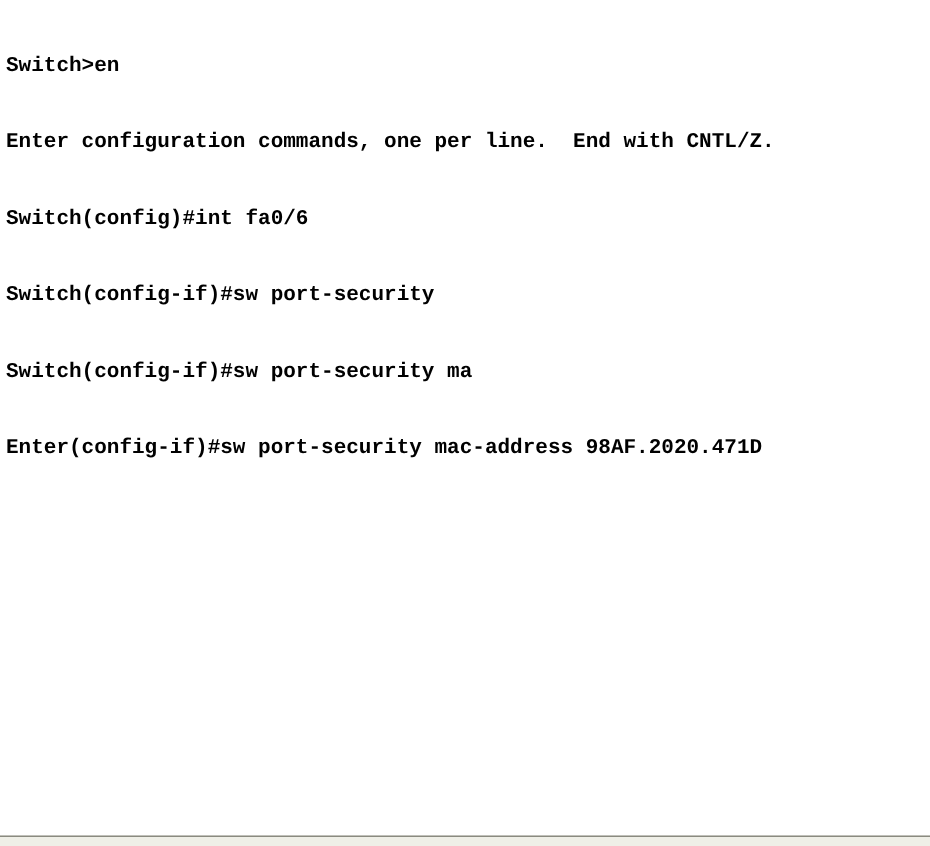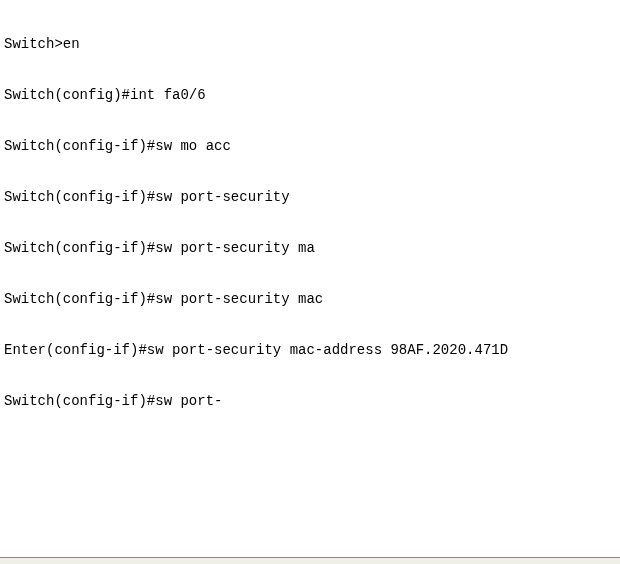--- a/index.html
+++ b/index.html
@@ -11,43 +11,41 @@
     font-family: "Courier New", Courier, monospace;
     font-size: 14px;
     line-height: 17px;
     color: #000000;
     overflow: hidden;
   }
   .terminal {
     padding: 2px 4px;
     white-space: pre;
   }
-  .line { display:block; }
+  .line { display:block;font-weight:bold; }
   .bottom-bar {
     position: absolute;
     left: 0;
     right: 0;
     bottom: 0;
     height: 6px;
     background: #efefe7;
     border-top: 1px solid #8a8a80;
   }
 </style>
 </head>
 <body>
 
 <div class="terminal">
   <span class="line">Switch&gt;en</span>
+  <span class="line">Enter configuration commands, one per line.  End with CNTL/Z.</span>
   <span class="line">Switch(config)#int fa0/6</span>
-  <span class="line">Switch(config-if)#sw mo acc</span>
   <span class="line">Switch(config-if)#sw port-security</span>
   <span class="line">Switch(config-if)#sw port-security ma</span>
-  <span class="line">Switch(config-if)#sw port-security mac</span>
   <span class="line">Enter(config-if)#sw port-security mac-address 98AF.2020.471D</span>
-  <span class="line">Switch(config-if)#sw port-</span>
   
   
   
   
   
   
   
   
   
   

